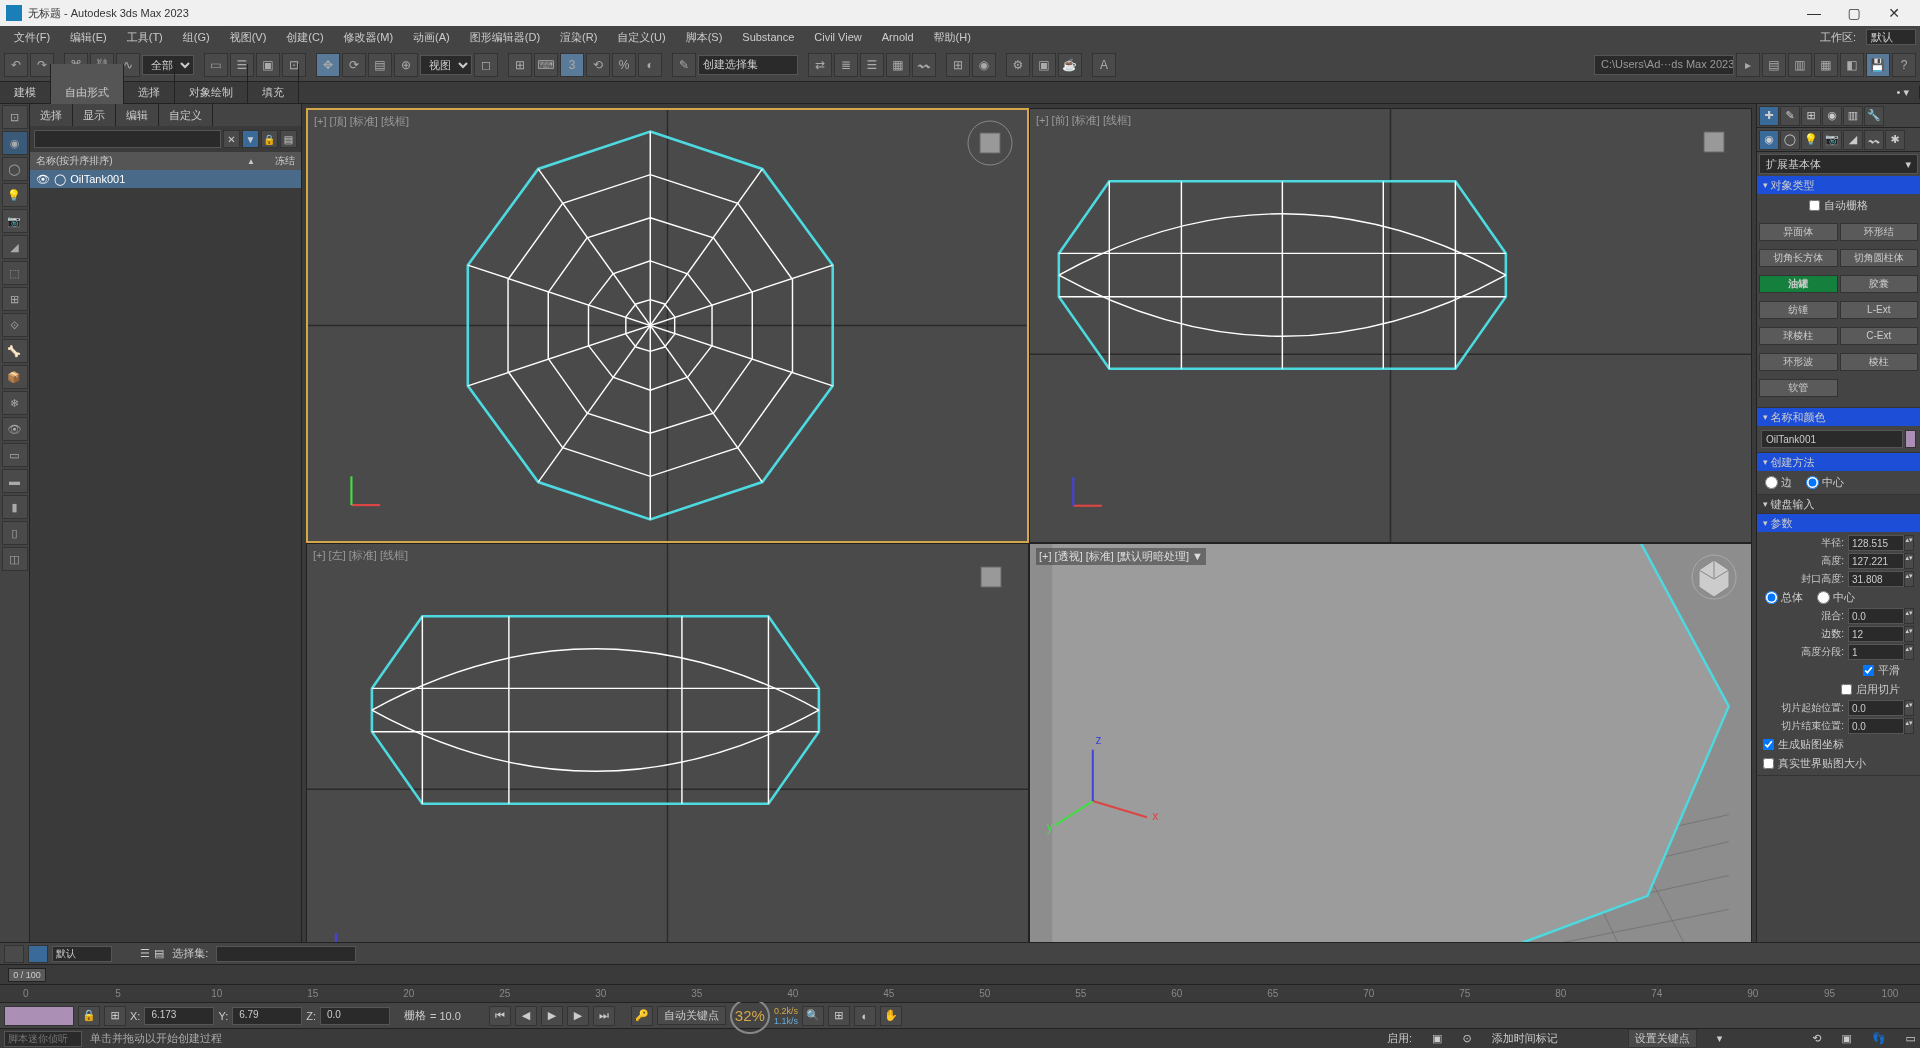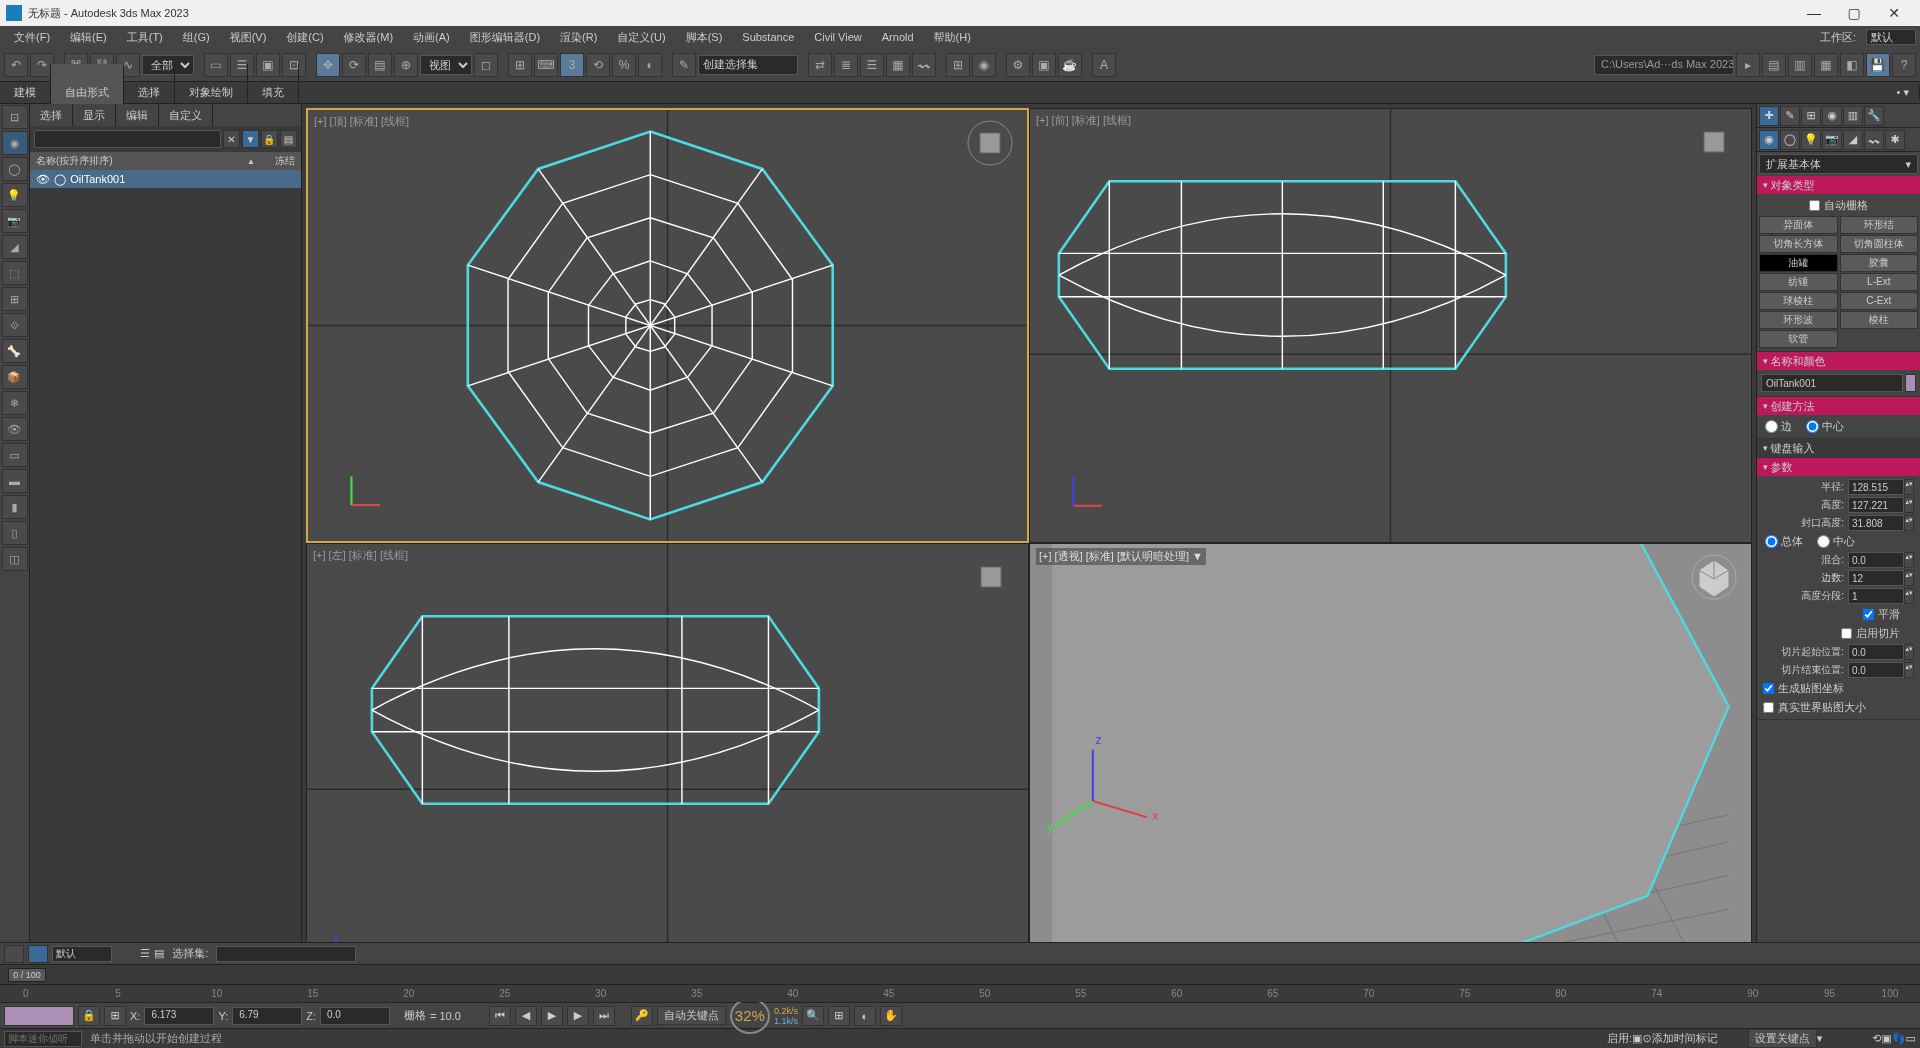--- a/index.html
+++ b/index.html
@@ -66,26 +66,26 @@
 .wire.sel { stroke: #4dd9e0; stroke-width: 1.8; }
 .axis3d { stroke-width: 1.5; fill: none; }
 
 
 .rpanel { width: 164px; background: #444; border-left: 1px solid #222; display: flex; flex-direction: column; overflow-y: auto; font-size: 11px; }
 .rpanel .iconrow { height: 24px; display: flex; align-items: center; padding: 0 2px; gap: 1px; border-bottom: 1px solid #222; }
 .rpanel .iconrow .ib { width: 20px; height: 20px; background: #4a4a4a; border: 1px solid #333; display:flex; align-items:center; justify-content:center; font-size:11px;}
 .rpanel .iconrow .ib.on { background: #3a6a9a; }
 .rpanel .drop { height: 20px; background: #2a2a2a; border: 1px solid #555; margin: 2px; padding: 2px 6px; display:flex; align-items:center; }
 .rpanel .rollout { border-bottom: 1px solid #333; }
-.rpanel .rollout .rh { height: 18px; background: #be185d; padding: 2px 6px; display: flex; align-items: center; }
+.rpanel .rollout .rh { height: 18px; background: #1d4ed8; padding: 2px 6px; display: flex; align-items: center; }
 .rpanel .rollout .rh::before { content: "▾ "; margin-right: 3px; font-size: 9px; }
 .rpanel .rollout .rb { padding: 2px; }
-.rpanel .btnrow { display: flex; gap: 2px; margin: 1px 0; }
+.rpanel .btnrow { display: flex; gap: 2px; margin: 8px 0; }
 .rpanel .pbtn { flex: 1; height: 18px; background: #5a5a5a; border: 1px solid #333; text-align: center; line-height: 16px; font-size: 10px; }
-.rpanel .pbtn.on { background: #000000; }
+.rpanel .pbtn.on { background: #15803d; font-weight: bold; }
 .rpanel .chk { display: flex; align-items: center; padding: 2px 4px; gap: 4px; }
 .rpanel .chk input { width: 11px; height: 11px; }
 .rpanel .namebox { display: flex; margin: 2px; }
 .rpanel .namebox input { flex: 1; height: 18px; background: #2a2a2a; border: 1px solid #555; color: #ccc; padding: 0 4px; font-size: 10px; }
 .rpanel .namebox .swatch { width: 18px; height: 18px; background: #888; border: 1px solid #333; margin-left: 2px; }
 .rpanel .radio { display: flex; padding: 2px 6px; gap: 14px; align-items: center; }
 .rpanel .radio label { display: flex; align-items: center; gap: 3px; }
 .rpanel .param { display: flex; align-items: center; padding: 1px 4px; }
 .rpanel .param .pl { flex: 1; text-align: right; padding-right: 4px; font-size: 10px; }
 .rpanel .param .pv { width: 56px; height: 16px; background: #2a2a2a; border: 1px solid #555; color: #ccc; text-align: left; padding: 0 3px; font-size: 10px; }
@@ -102,21 +102,21 @@
 .ruler { height: 18px; background: #3a3a3a; display: flex; align-items: center; padding: 0 8px; border-top: 1px solid #222; color: #888; font-size: 10px; position: relative; }
 .ruler span { position: absolute; }
 .status { height: 26px; background: #444; display: flex; align-items: center; padding: 0 4px; border-top: 1px solid #222; gap: 4px; }
 .status .swatch2 { width: 70px; height: 20px; background: #ab8fb5; border: 1px solid #333; }
 .status .txt { flex: 1; padding: 0 6px; font-size: 11px; }
 .status .coord { background: #2a2a2a; border: 1px solid #555; padding: 1px 6px; width: 70px; height: 18px; font-size: 10px; }
 .status .tcbtn { width: 22px; height: 20px; background: #4a4a4a; border: 1px solid #333; display:flex;align-items:center;justify-content:center;font-size:11px;}
 .prompt { height: 20px; background: #3a3a3a; display: flex; align-items: center; padding: 0 4px; border-top: 1px solid #222; justify-content: center; }
 .prompt input { background: #2a2a2a; border: 1px solid #555; color: #888; width: 78px; height: 16px; font-size: 10px; padding: 0 3px; }
 .prompt .ptxt { padding: 0 8px; color: #aaa; }
-.prompt .right { margin-left: auto; display: flex; align-items: center; gap: 0; }
+.prompt .right { margin-left: auto; display: flex; align-items: center; gap: 20px; }
 .prompt .pbtn2 { padding: 1px 6px; background: #4a4a4a; border: 1px solid #333; }
 .fps { font-size: 9px; color: #d4a849; text-align:left; line-height:10px; }
 </style>
 </head>
 <body>
 
 <div class="titlebar">
   <div class="icon"></div>
   <span>无标题 - Autodesk 3ds Max 2023</span>
   <div class="spacer"></div>

